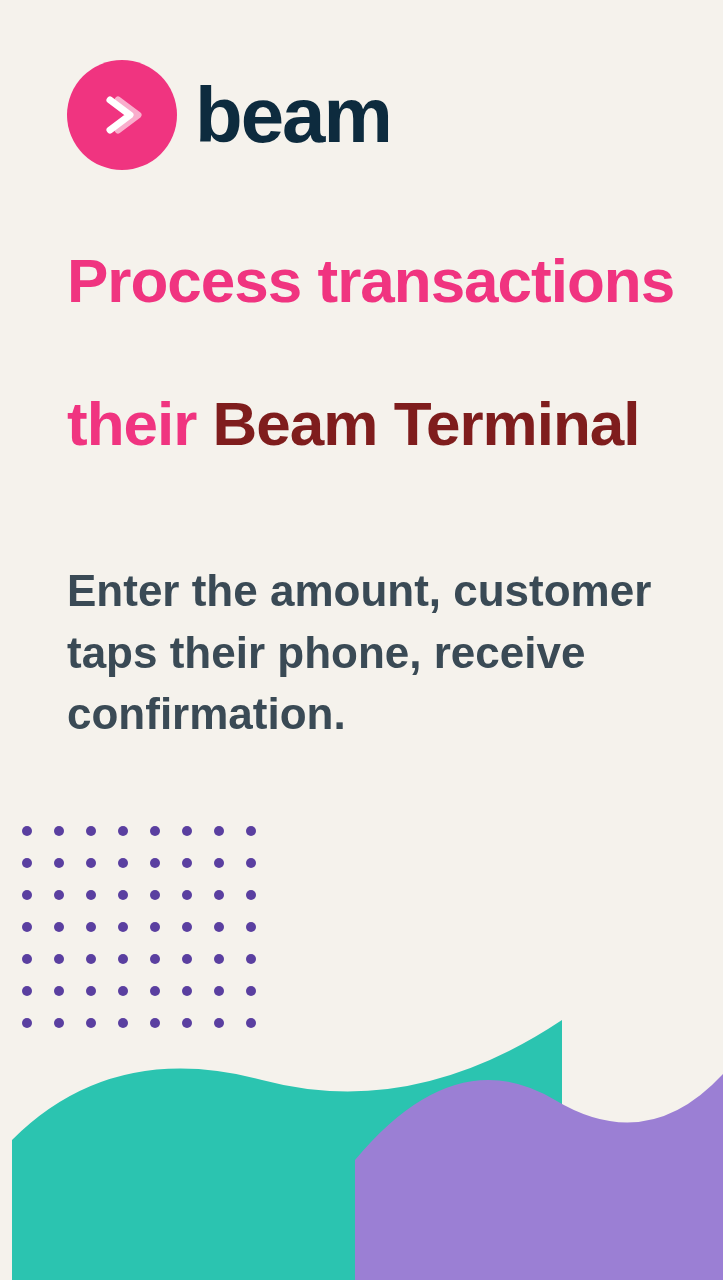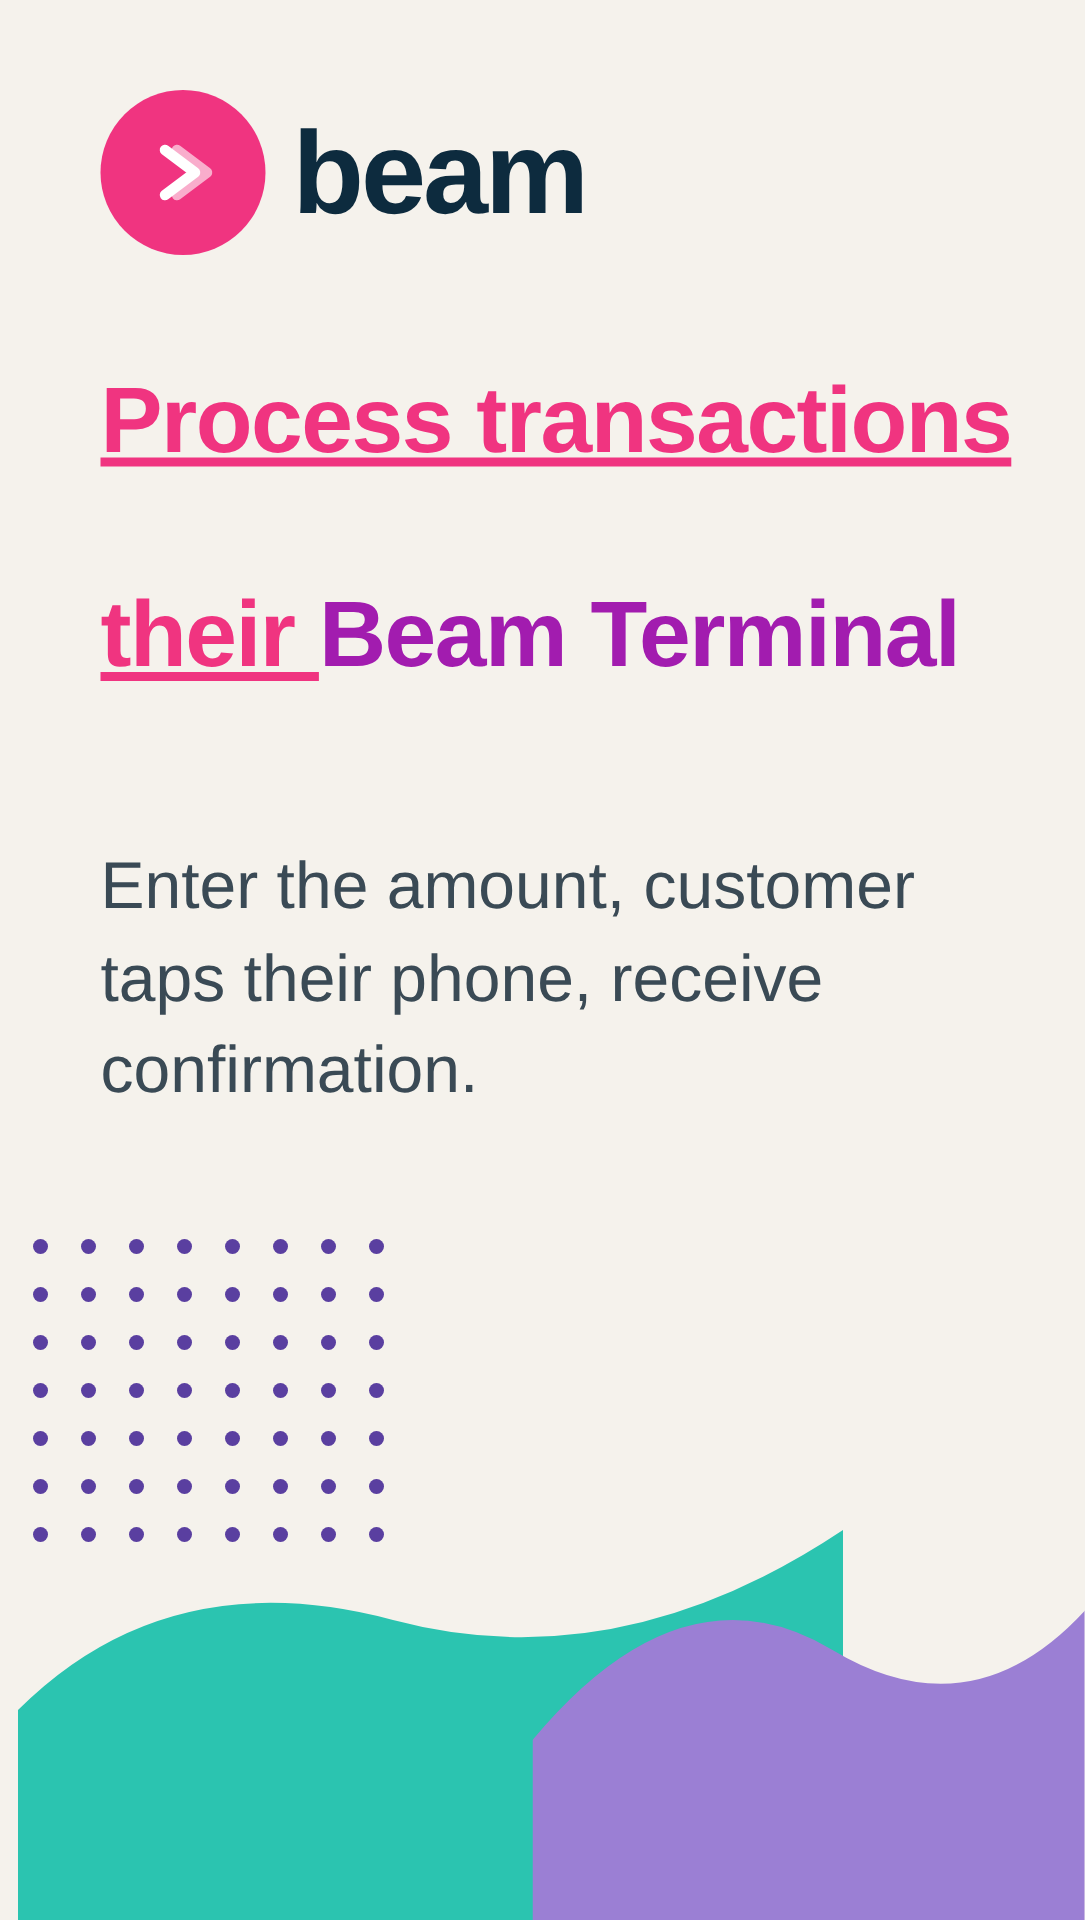--- a/index.html
+++ b/index.html
@@ -70,38 +70,37 @@
 
     .headline-text {
       font-size: 62px;
       font-weight: 700;
       line-height: 1.15;
       letter-spacing: -1px;
     }
 
     .headline-pink {
       color: #f03480;
-      text-decoration: underline;
     }
 
     .headline-dark {
-      color: #a21caf;
+      color: #7f1d1d;
     }
 
     
     .subtext {
       position: absolute;
       top: 560px;
       left: 55px;
       right: 55px;
     }
 
     .subtext p {
       font-size: 44px;
-      font-weight: 400;
+      font-weight: 700;
       color: #3a4a55;
       line-height: 1.4;
     }
 
     
     .dots-container {
       position: absolute;
       bottom: 230px;
       left: 0px;
       display: grid;

